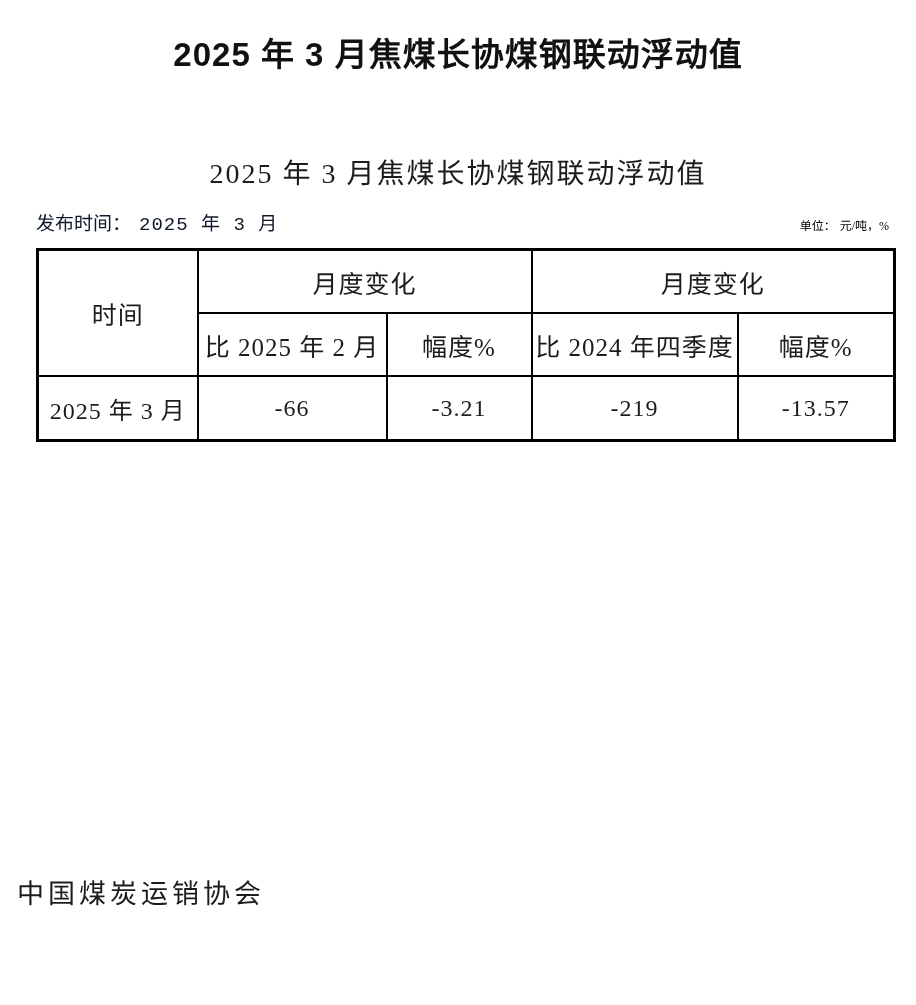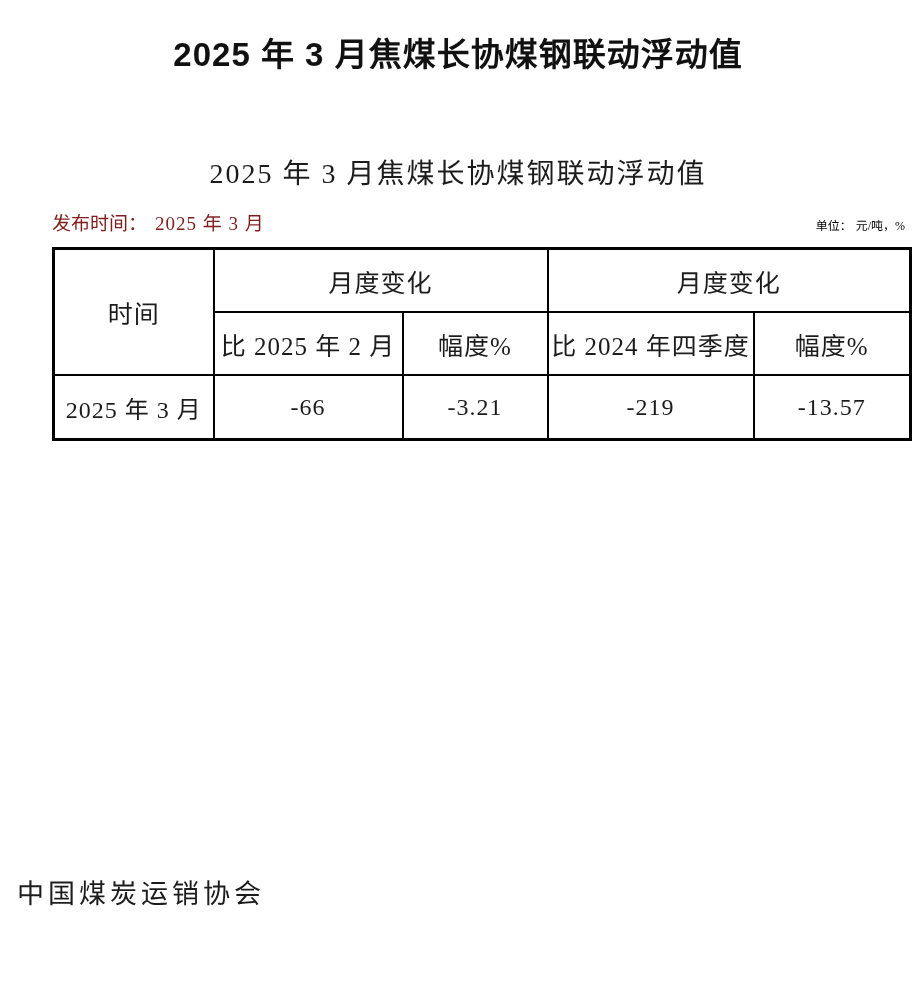--- a/index.html
+++ b/index.html
@@ -11,21 +11,21 @@
     width: 916px;
     height: 1005px;
     overflow: hidden;
     color: #1a1a1a;
     font-family: "Liberation Serif", serif;
   }
   .doc {
     position: relative;
     width: 916px;
     height: 1005px;
-    padding: 0 44px;
+    padding: 0 28px;
     box-sizing: border-box;
     background: #ffffff;
   }
   .doc-title {
     margin: 0;
     padding-top: 34px;
     text-align: center;
     font-family: "Liberation Sans", sans-serif;
     font-weight: bold;
     font-size: 33px;
@@ -54,23 +54,23 @@
     font-family: "Liberation Serif", serif;
   }
   .meta-row {
     margin: 14px 0 0 8px;
     width: 857px;
     display: flex;
     justify-content: space-between;
     align-items: baseline;
   }
   .publish-time {
-    font-family: Liberation Serif, serif;
+    font-family: Liberation Mono, monospace;
     font-size: 19px;
-    color: #7f1d1d;
+    color: #0f172a;
   }
   .publish-time .value {
     margin-left: 8px;
     letter-spacing: 1px;
   }
   .unit-note {
     font-family: "Liberation Sans", sans-serif;
     font-size: 12px;
     color: #000000;
     padding-right: 4px;

